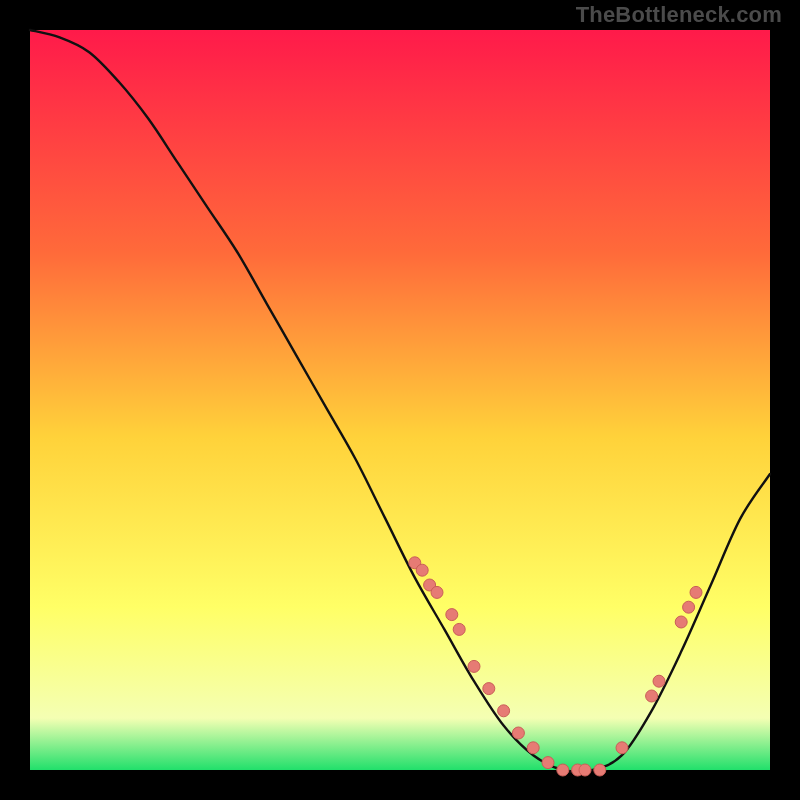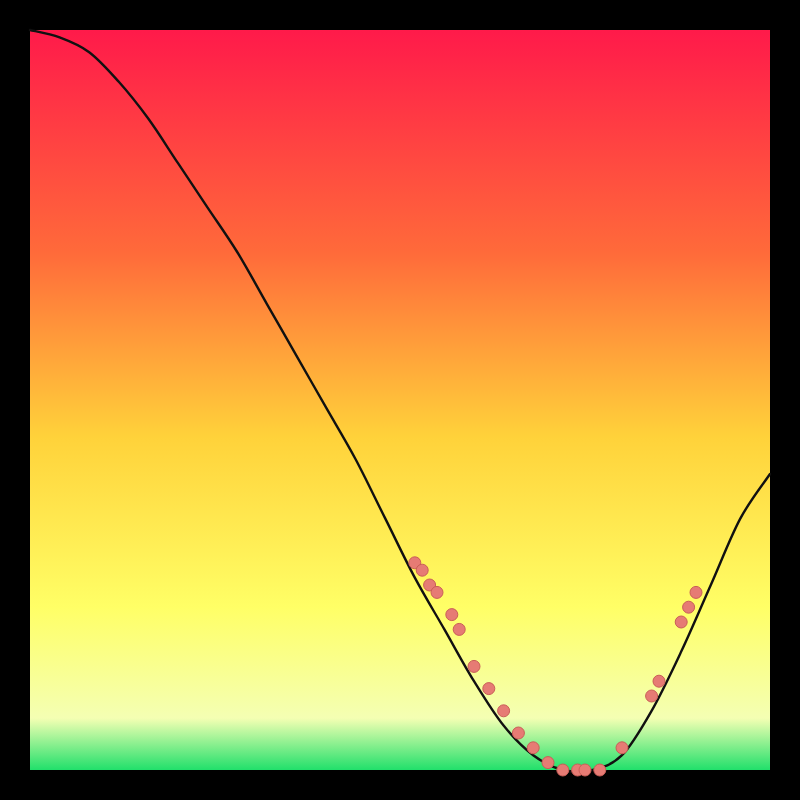--- a/index.html
+++ b/index.html
@@ -28,20 +28,21 @@
   svg {
     position: absolute;
     top: 0;
     left: 0;
   }
 </style>
 </head>
 <body>
 
 <div class="frame">
+  <div class="watermark">TheBottleneck.com</div>
 
   <svg id="plot" width="800" height="800" viewBox="0 0 800 800">
     <defs>
       <linearGradient id="bg-grad" x1="0" y1="0" x2="0" y2="1">
         <stop id="g0" offset="0%" stop-color="#ff1a4a"></stop>
         <stop id="g1" offset="30%" stop-color="#ff6a3a"></stop>
         <stop id="g2" offset="55%" stop-color="#ffd23a"></stop>
         <stop id="g3" offset="78%" stop-color="#ffff66"></stop>
         <stop id="g4" offset="93%" stop-color="#f4ffb3"></stop>
         <stop id="g5" offset="100%" stop-color="#21e06b"></stop>

